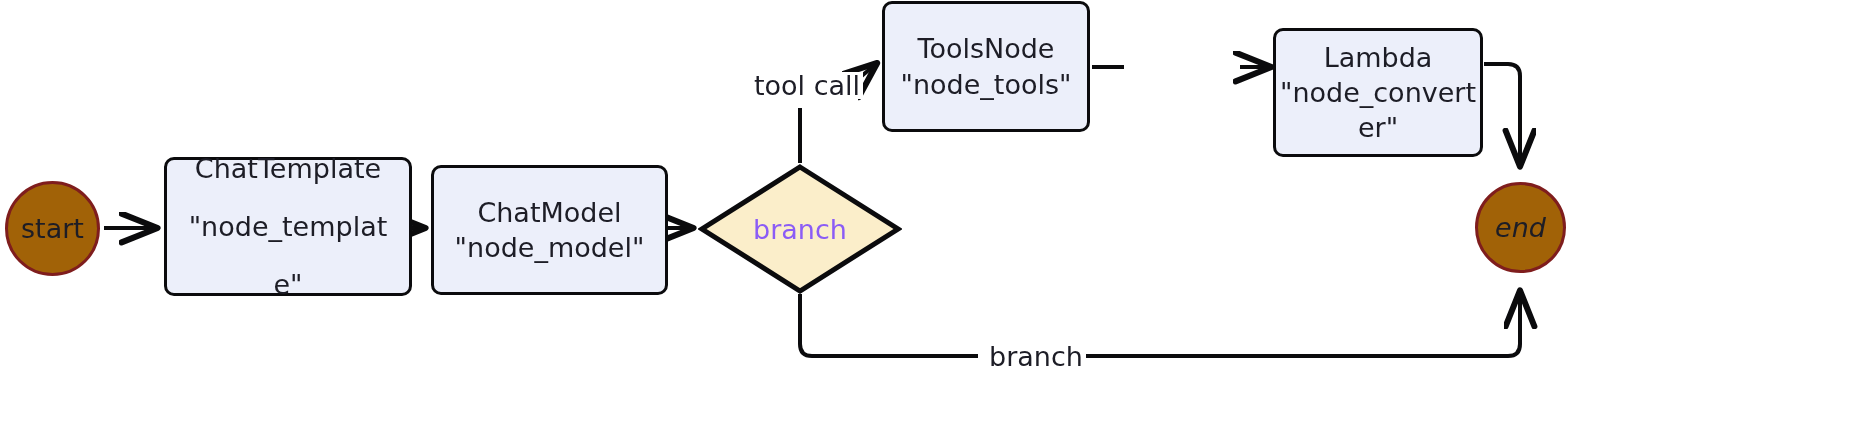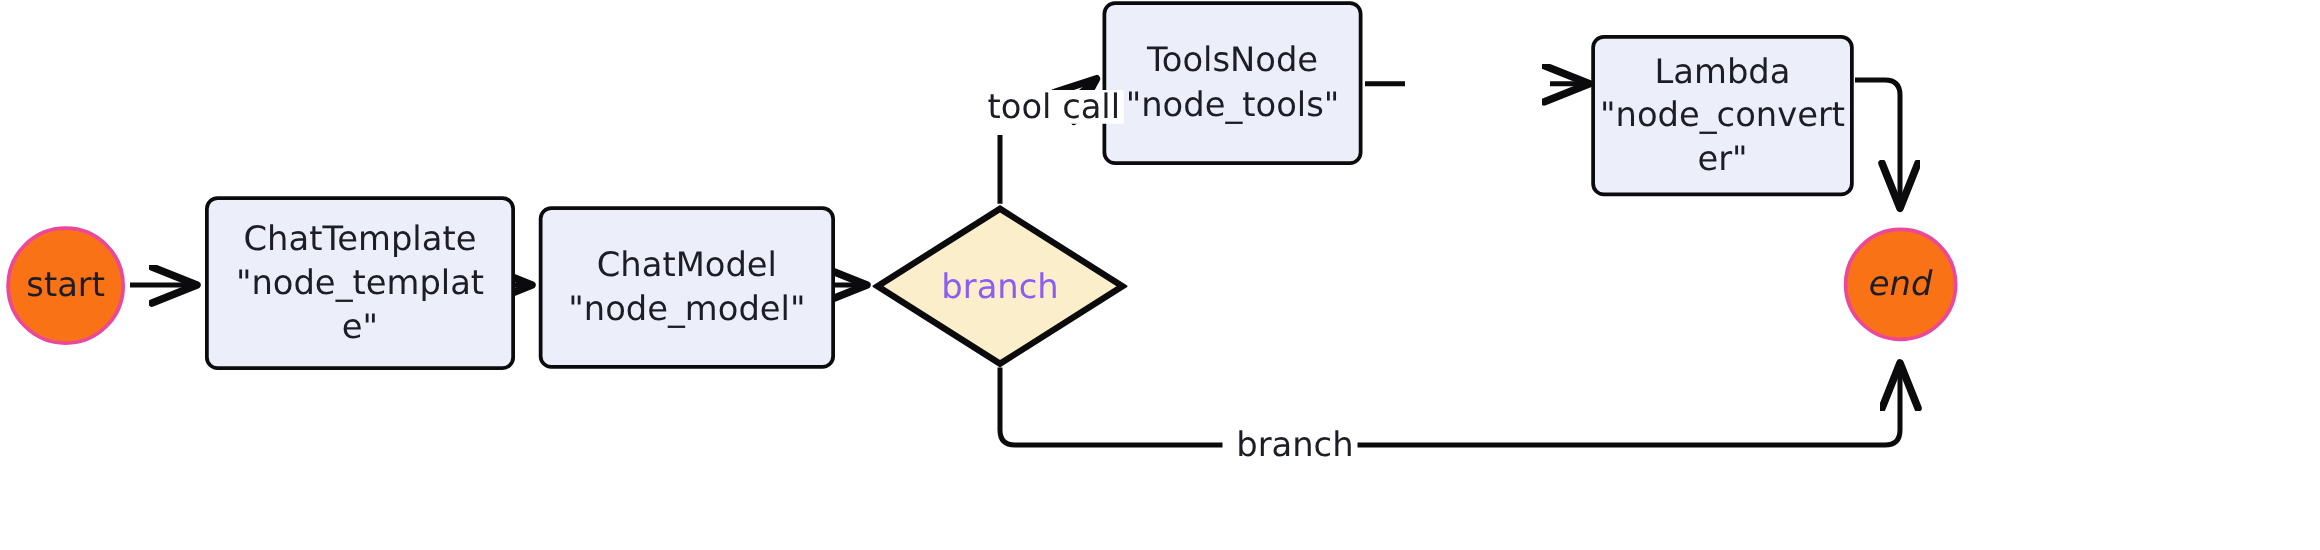--- a/index.html
+++ b/index.html
@@ -33,23 +33,23 @@
   .node-box {
     border: 3px solid #0b0b0d;
     border-radius: 10px;
     background: #eceffa;
     color: #1d1d26;
     font-size: 27px;
     line-height: 1.30;
     padding: 4px 10px;
   }
   .node-circle {
-    border: 3px solid #ec4899;
+    border: 3px solid #7f1d1d;
     border-radius: 50%;
-    background: #f97316;
+    background: #a16207;
     color: #1d1d26;
     font-size: 27px;
   }
   .node-diamond-wrap {
     position: absolute;
   }
   .node-diamond-label {
     position: absolute;
     left: 0; top: 0;
     width: 100%;
@@ -115,21 +115,21 @@
     <g>
       <path d="M800,294 L800,344 Q800,356 812,356 L978,356" fill="none" stroke="#0b0b0d" stroke-width="4"></path>
       <path d="M1080,356 L1508,356 Q1520,356 1520,344 L1520,292" fill="none" stroke="#0b0b0d" stroke-width="4" marker-end="url(#ah)"></path>
     </g>
   </svg>
 
   <div class="node node-circle" style="left:5px; top:181px; width:95px; height:95px;">
     <span>start</span>
   </div>
 
-  <div class="node node-box" style="left:164px; top:157px; width:248px; height:139px; flex-direction:column;">
+  <div class="node node-box" style="left:164px; top:157px; width:248px; height:139px; flex-direction:column;gap:23px;">
     <span class="nlines">ChatTemplate</span>
     <span class="nlines">"node_templat</span>
     <span class="nlines">e"</span>
   </div>
 
   <div class="node node-box" style="left:431px; top:165px; width:237px; height:130px; flex-direction:column;">
     <span class="nlines">ChatModel</span>
     <span class="nlines">"node_model"</span>
   </div>
 
@@ -148,18 +148,18 @@
   <div class="node node-box" style="left:1273px; top:1px; width:210px; height:129px; flex-direction:column;margin-top:27px;">
     <span class="nlines">Lambda</span>
     <span class="nlines">"node_convert</span>
     <span class="nlines">er"</span>
   </div>
 
   <div class="node node-circle" style="left:1475px; top:182px; width:91px; height:91px;font-style:italic;">
     <span>end</span>
   </div>
 
-  <div class="edge-label" style="left:787px; top:72px;">tool call</div>
+  <div class="edge-label" style="left:751px; top:72px;">tool call</div>
 
 
   <div class="edge-label" style="left:986px; top:343px;">branch</div>
 
 </div>
 
 </body></html>

